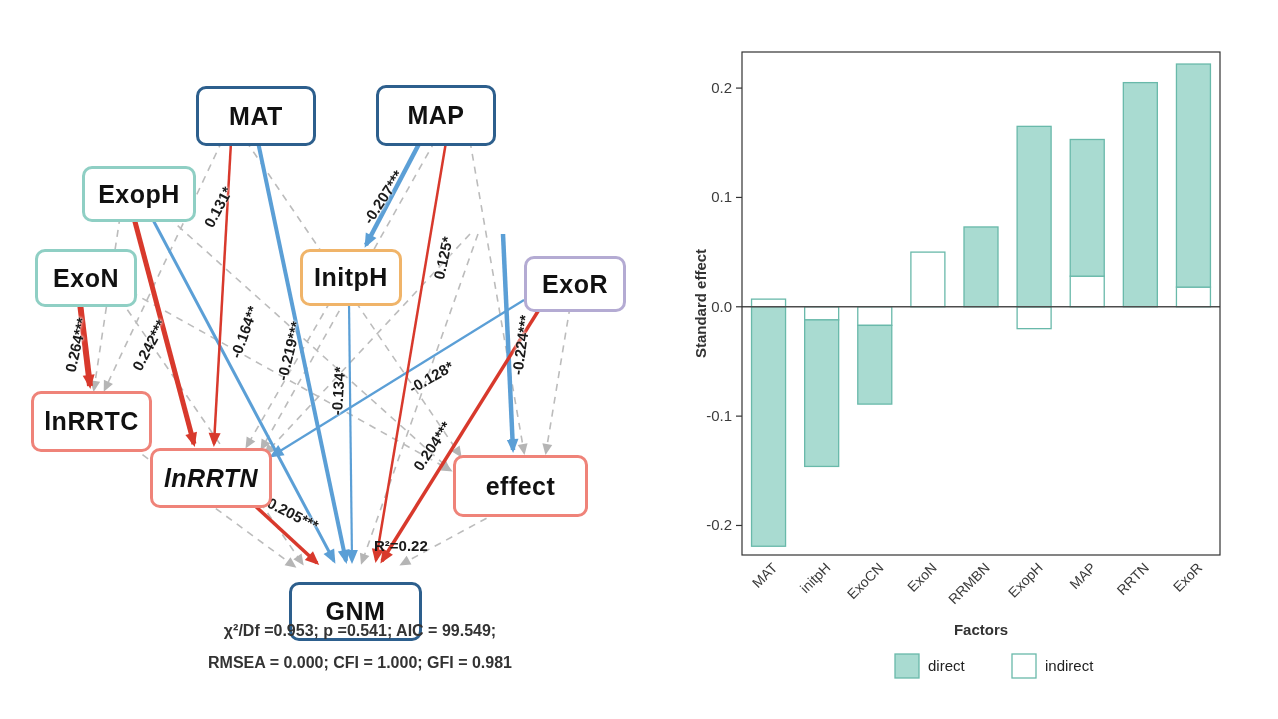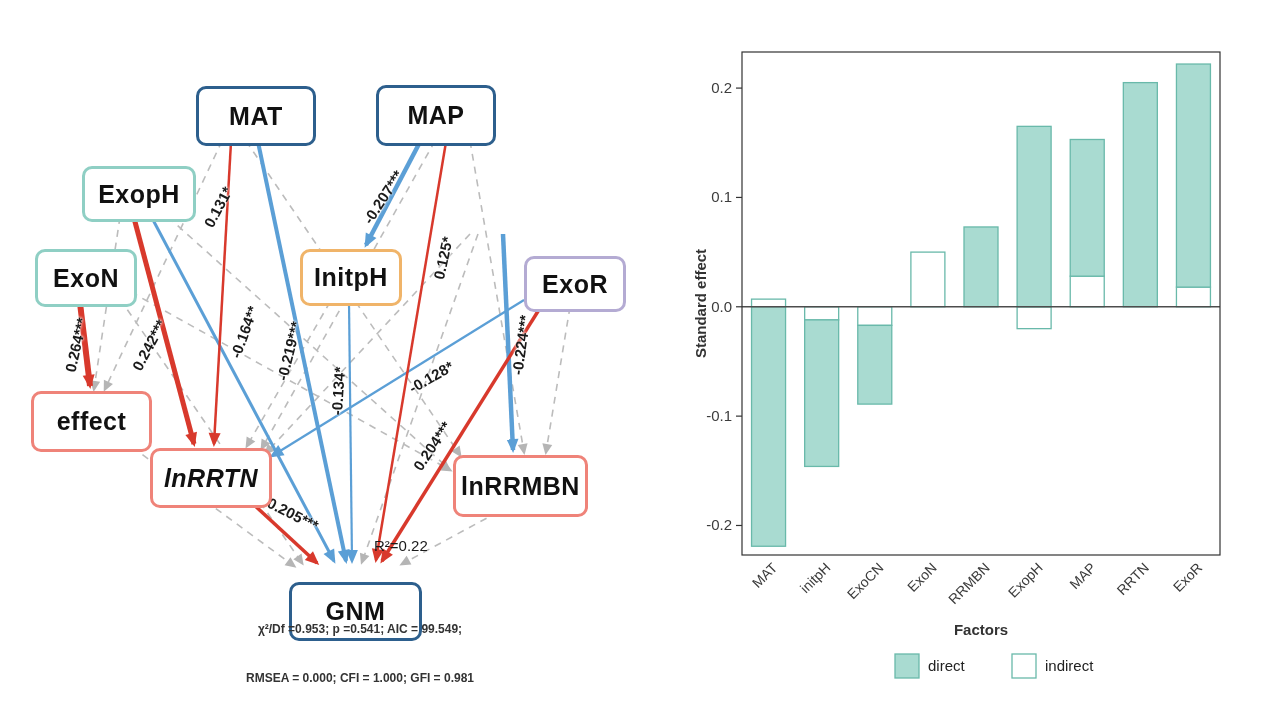--- a/index.html
+++ b/index.html
@@ -12,22 +12,22 @@
   }
   .c-navy{border-color:#2d5f8d;}
   .c-teal{border-color:#8fcfc4;}
   .c-orange{border-color:#f0b469;}
   .c-purple{border-color:#b4abd3;}
   .c-red{border-color:#ef8379;}
   .plabel{
     position:absolute;font-size:15px;font-weight:600;color:#1a1a1a;white-space:nowrap;z-index:2;
     text-shadow:0 0 3px #fff,0 0 3px #fff;
   }
-  .r2label{position:absolute;font-size:15px;font-weight:400;color:#1a1a1a;z-index:3;}
-  .fitline{position:absolute;left:100px;width:520px;text-align:center;font-size:12px;font-weight:600;color:#333;z-index:3;}
+  .r2label{position:absolute;font-size:15px;font-weight:700;color:#1a1a1a;z-index:3;}
+  .fitline{position:absolute;left:100px;width:520px;text-align:center;font-size:16px;font-weight:600;color:#333;z-index:3;}
   .chart-panel{position:absolute;left:690px;top:30px;width:580px;height:689px;}
 </style>
 </head>
 <body>
 
 <div class="stage">
 
   <svg id="sem-svg" width="690" height="719">
     <defs>
       <marker id="ah-red" markerUnits="userSpaceOnUse" markerWidth="18" markerHeight="16" refX="13" refY="8" orient="auto">
@@ -89,27 +89,27 @@
   <div class="node c-teal" style="left:35px;top:249px;width:96px;height:52px;">
       <span>ExoN</span>
     </div>
   <div class="node c-orange" style="left:300px;top:249px;width:96px;height:51px;">
       <span>InitpH</span>
     </div>
   <div class="node c-purple" style="left:524px;top:256px;width:96px;height:50px;">
       <span>ExoR</span>
     </div>
   <div class="node c-red" style="left:31px;top:391px;width:115px;height:55px;">
-      <span>effect</span>
+      <span>lnRRTC</span>
     </div>
   <div class="node c-red" style="left:150px;top:448px;width:116px;height:54px;font-style:italic;">
       <span>lnRRTN</span>
     </div>
   <div class="node c-red" style="left:453px;top:455px;width:129px;height:56px;">
-      <span>lnRRMBN</span>
+      <span>effect</span>
     </div>
   <div class="node c-navy" style="left:289px;top:582px;width:127px;height:53px;">
       <span>GNM</span>
     </div>
 
   <span class="plabel" style="left:218px;top:207px;transform:translate(-50%,-50%) rotate(-62deg);">0.131*</span>
   <span class="plabel" style="left:383px;top:197px;transform:translate(-50%,-50%) rotate(-57deg);">-0.207***</span>
   <span class="plabel" style="left:443px;top:258px;transform:translate(-50%,-50%) rotate(-78deg);">0.125*</span>
   <span class="plabel" style="left:76px;top:345px;transform:translate(-50%,-50%) rotate(-77deg);">0.264***</span>
   <span class="plabel" style="left:149px;top:345px;transform:translate(-50%,-50%) rotate(-62deg);">0.242***</span>
@@ -117,21 +117,21 @@
   <span class="plabel" style="left:289px;top:351px;transform:translate(-50%,-50%) rotate(-76deg);">-0.219***</span>
   <span class="plabel" style="left:338px;top:391px;transform:translate(-50%,-50%) rotate(-86deg);">-0.134*</span>
   <span class="plabel" style="left:431px;top:377px;transform:translate(-50%,-50%) rotate(-30deg);">-0.128*</span>
   <span class="plabel" style="left:521px;top:345px;transform:translate(-50%,-50%) rotate(-82deg);">-0.224***</span>
   <span class="plabel" style="left:432px;top:446px;transform:translate(-50%,-50%) rotate(-56deg);">0.204***</span>
   <span class="plabel" style="left:293px;top:514px;transform:translate(-50%,-50%) rotate(27deg);">0.205***</span>
 
   <span class="r2label" style="left:374px;top:537px;">R²=0.22</span>
 
   <div class="fitline" style="top:622px;">χ²/Df =0.953; p =0.541; AIC = 99.549;</div>
-  <div class="fitline" style="top:654px;margin-top:17px;">RMSEA = 0.000; CFI = 1.000; GFI = 0.981</div>
+  <div class="fitline" style="top:654px;">RMSEA = 0.000; CFI = 1.000; GFI = 0.981</div>
 
   <div class="chart-panel">
     <svg id="chart-svg" width="580" height="689">
         <rect x="61.55555555555556" y="269.1260869565217" width="34" height="7.654347826087019" fill="#ffffff" stroke="#69b9aa" stroke-width="1.3"></rect>
         <rect x="61.55555555555556" y="276.7804347826087" width="34" height="239.47173913043468" fill="#a9dbd1" stroke="#69b9aa" stroke-width="1.3"></rect>
         <g transform="translate(82.55555555555556,533) rotate(-45)">
           <text x="0" y="8" text-anchor="end" font-size="14" fill="#3c3c3c">MAT</text>
         </g>
         <rect x="114.66666666666669" y="276.7804347826087" width="34" height="13.121739130434776" fill="#ffffff" stroke="#69b9aa" stroke-width="1.3"></rect>
         <rect x="114.66666666666669" y="289.9021739130435" width="34" height="146.52608695652168" fill="#a9dbd1" stroke="#69b9aa" stroke-width="1.3"></rect>

